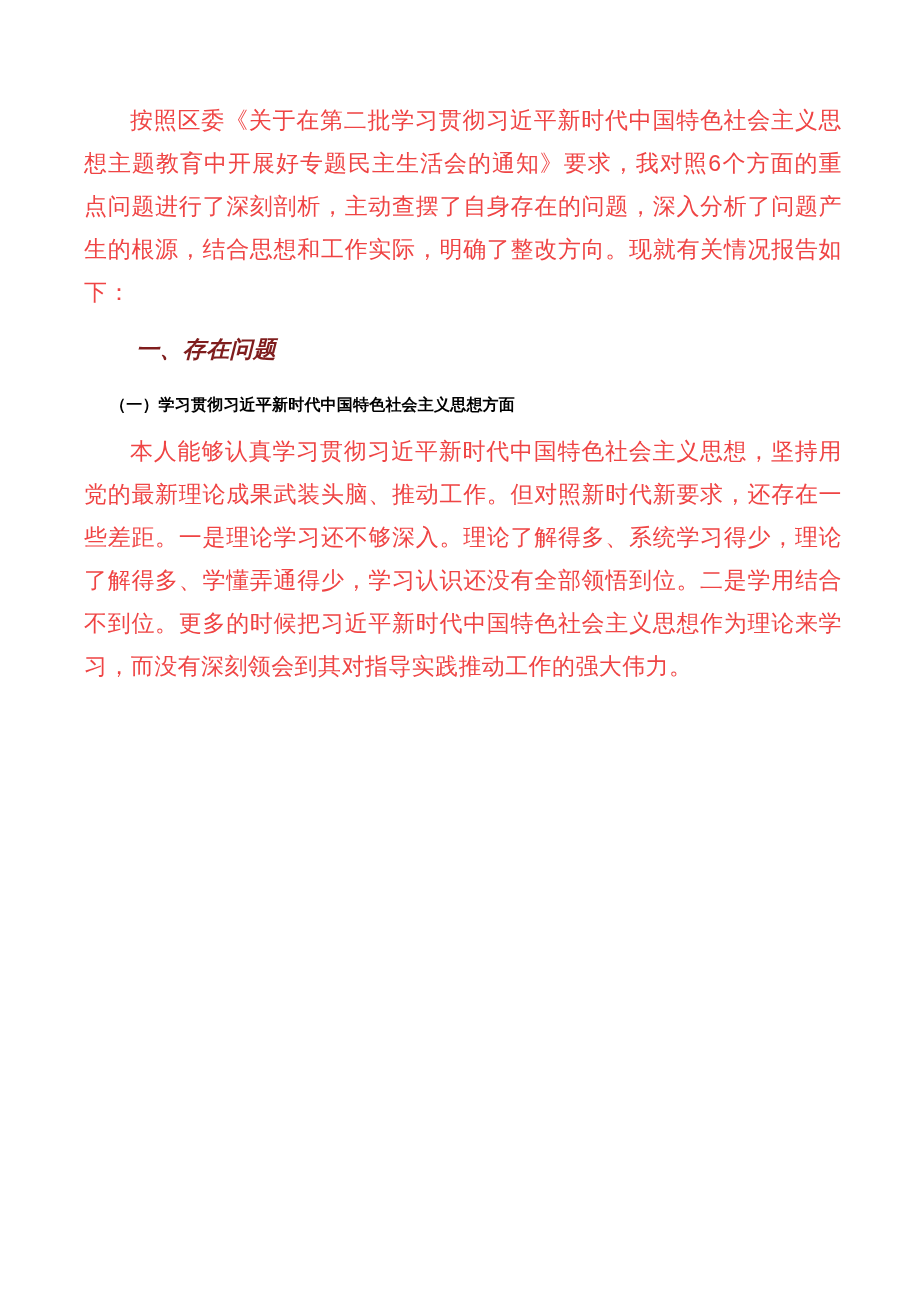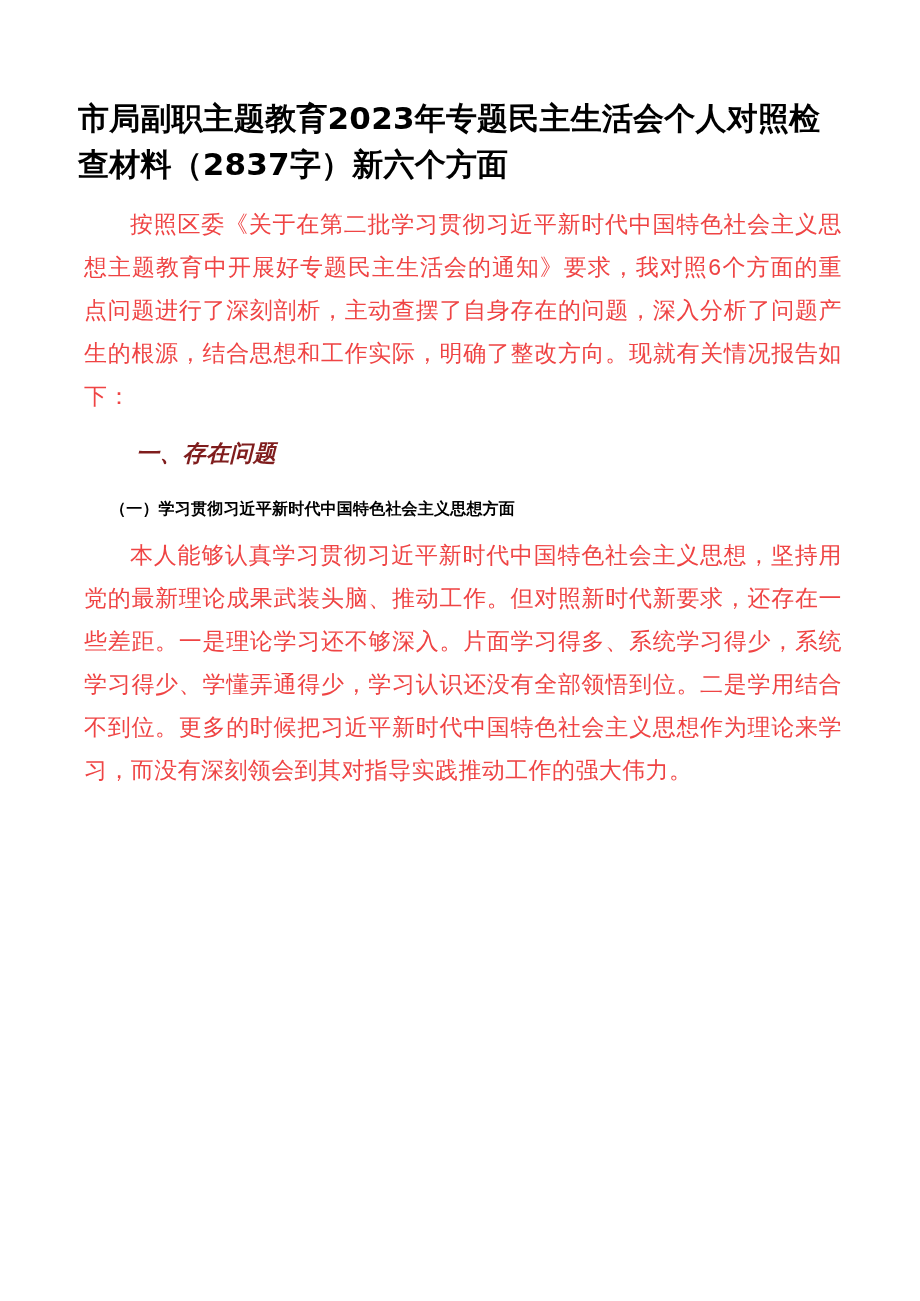--- a/index.html
+++ b/index.html
@@ -61,24 +61,23 @@
     margin: 0;
     text-indent: 2em;
     letter-spacing: 0.2px;
     color: #000000;
   }
 </style>
 </head>
 <body>
 
 <div class="page">
-  <h1 class="doc-title">市局副职主题教育2023年专题民主生活会个人对照检查材料（2837字）新六个方面</h1>
 
   <p class="para">按照区委《关于在第二批学习贯彻习近平新时代中国特色社会主义思想主题教育中开展好专题民主生活会的通知》要求，我对照6个方面的重点问题进行了深刻剖析，主动查摆了自身存在的问题，深入分析了问题产生的根源，结合思想和工作实际，明确了整改方向。现就有关情况报告如下：</p>
 
   <p class="heading1">一、存在问题</p>
 
   <p class="heading2">（一）学习贯彻习近平新时代中国特色社会主义思想方面</p>
 
-  <p class="para">本人能够认真学习贯彻习近平新时代中国特色社会主义思想，坚持用党的最新理论成果武装头脑、推动工作。但对照新时代新要求，还存在一些差距。一是理论学习还不够深入。片面学习得多、系统学习得少，系统学习得少、学懂弄通得少，学习认识还没有全部领悟到位。二是学用结合不到位。更多的时候把习近平新时代中国特色社会主义思想作为理论来学习，而没有深刻领会到其对指导实践推动工作的强大伟力。</p>
+  <p class="para">本人能够认真学习贯彻习近平新时代中国特色社会主义思想，坚持用党的最新理论成果武装头脑、推动工作。但对照新时代新要求，还存在一些差距。一是理论学习还不够深入。理论了解得多、系统学习得少，理论了解得多、学懂弄通得少，学习认识还没有全部领悟到位。二是学用结合不到位。更多的时候把习近平新时代中国特色社会主义思想作为理论来学习，而没有深刻领会到其对指导实践推动工作的强大伟力。</p>
 
 
 </div>
 
 </body></html>

